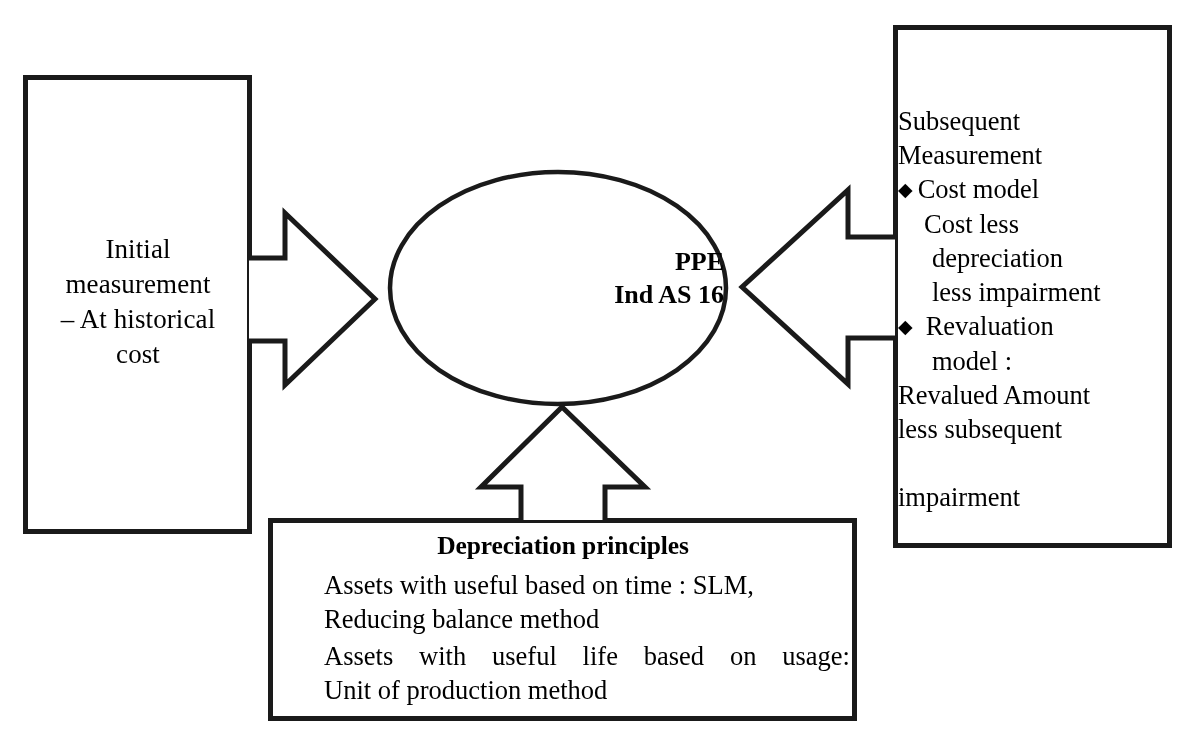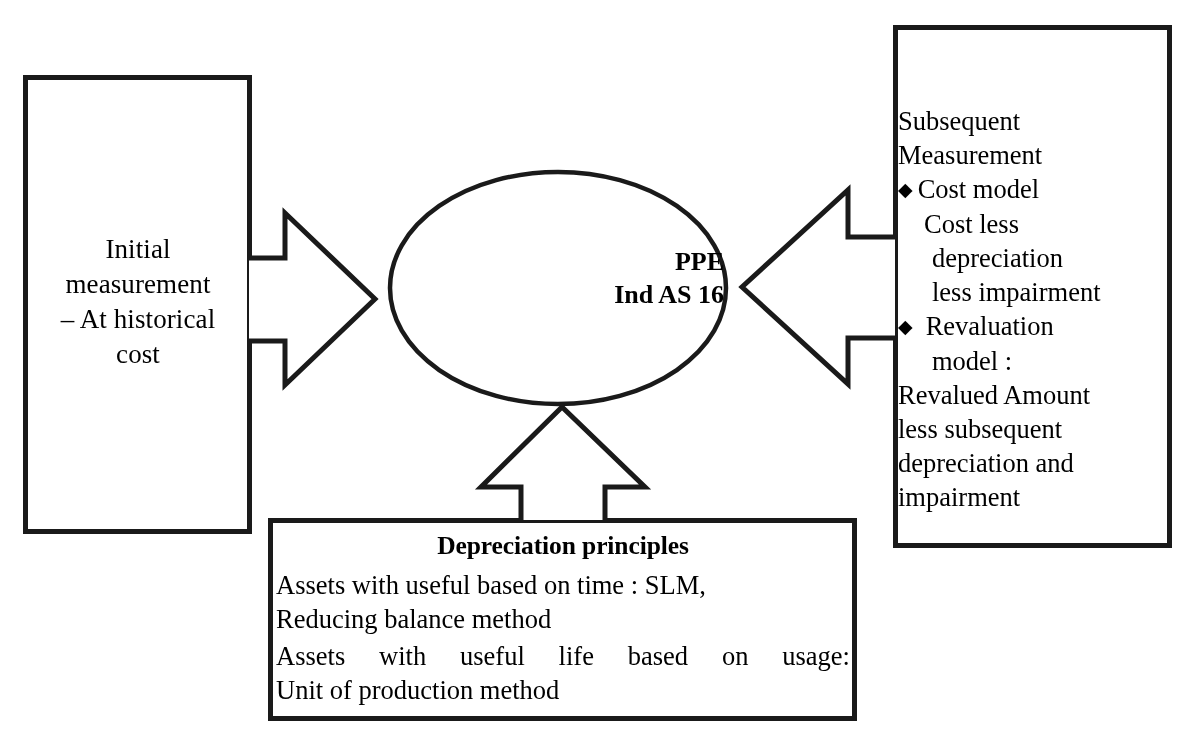--- a/index.html
+++ b/index.html
@@ -111,21 +111,21 @@
     letter-spacing: -0.1px;
   }
   #bottom-box-text .para {
     display: block;
     margin-top: 3px;
   }
   #bottom-box-text .just {
     text-align: justify;
     text-align-last: left;
   }
-  #bottom-box-text .nowrapline { white-space: nowrap; display: block; }
+  #bottom-box-text .nowrapline { white-space: nowrap; display: block; margin-left: 48px; }
 </style>
 </head>
 <body>
 
 <div id="canvas">
 
   <svg id="diagram-svg" viewBox="0 0 1200 746" xmlns="http://www.w3.org/2000/svg">
 
     <rect class="shape-outline" x="25.5" y="77.5" width="224" height="454"></rect>
 
@@ -178,21 +178,21 @@
       <span class="ln">Subsequent</span><br>
       <span class="ln">Measurement</span><br>
       <span class="bullet-row first"><span class="bullet-glyph">◆</span><span>Cost model</span></span>
       <span class="ln indent1">Cost less</span><br>
       <span class="ln indent2">depreciation</span><br>
       <span class="ln indent2">less impairment</span><br>
       <span class="bullet-row second"><span class="bullet-glyph">◆</span><span>Revaluation</span></span>
       <span class="ln indent2">model :</span><br>
       <span class="ln">Revalued Amount</span><br>
       <span class="ln">less subsequent</span><br>
-      <span class="ln">depreciation and</span><br>
+      <br>
       <span class="ln">impairment</span>
     </div>
 
     <div class="txt" id="bottom-box-text">
       <span class="dp-title">Depreciation principles</span>
       <span class="para">
         <span class="nowrapline">Assets with useful based on time : SLM,</span>
         <span class="nowrapline">Reducing balance method</span>
       </span>
       <span class="para">

